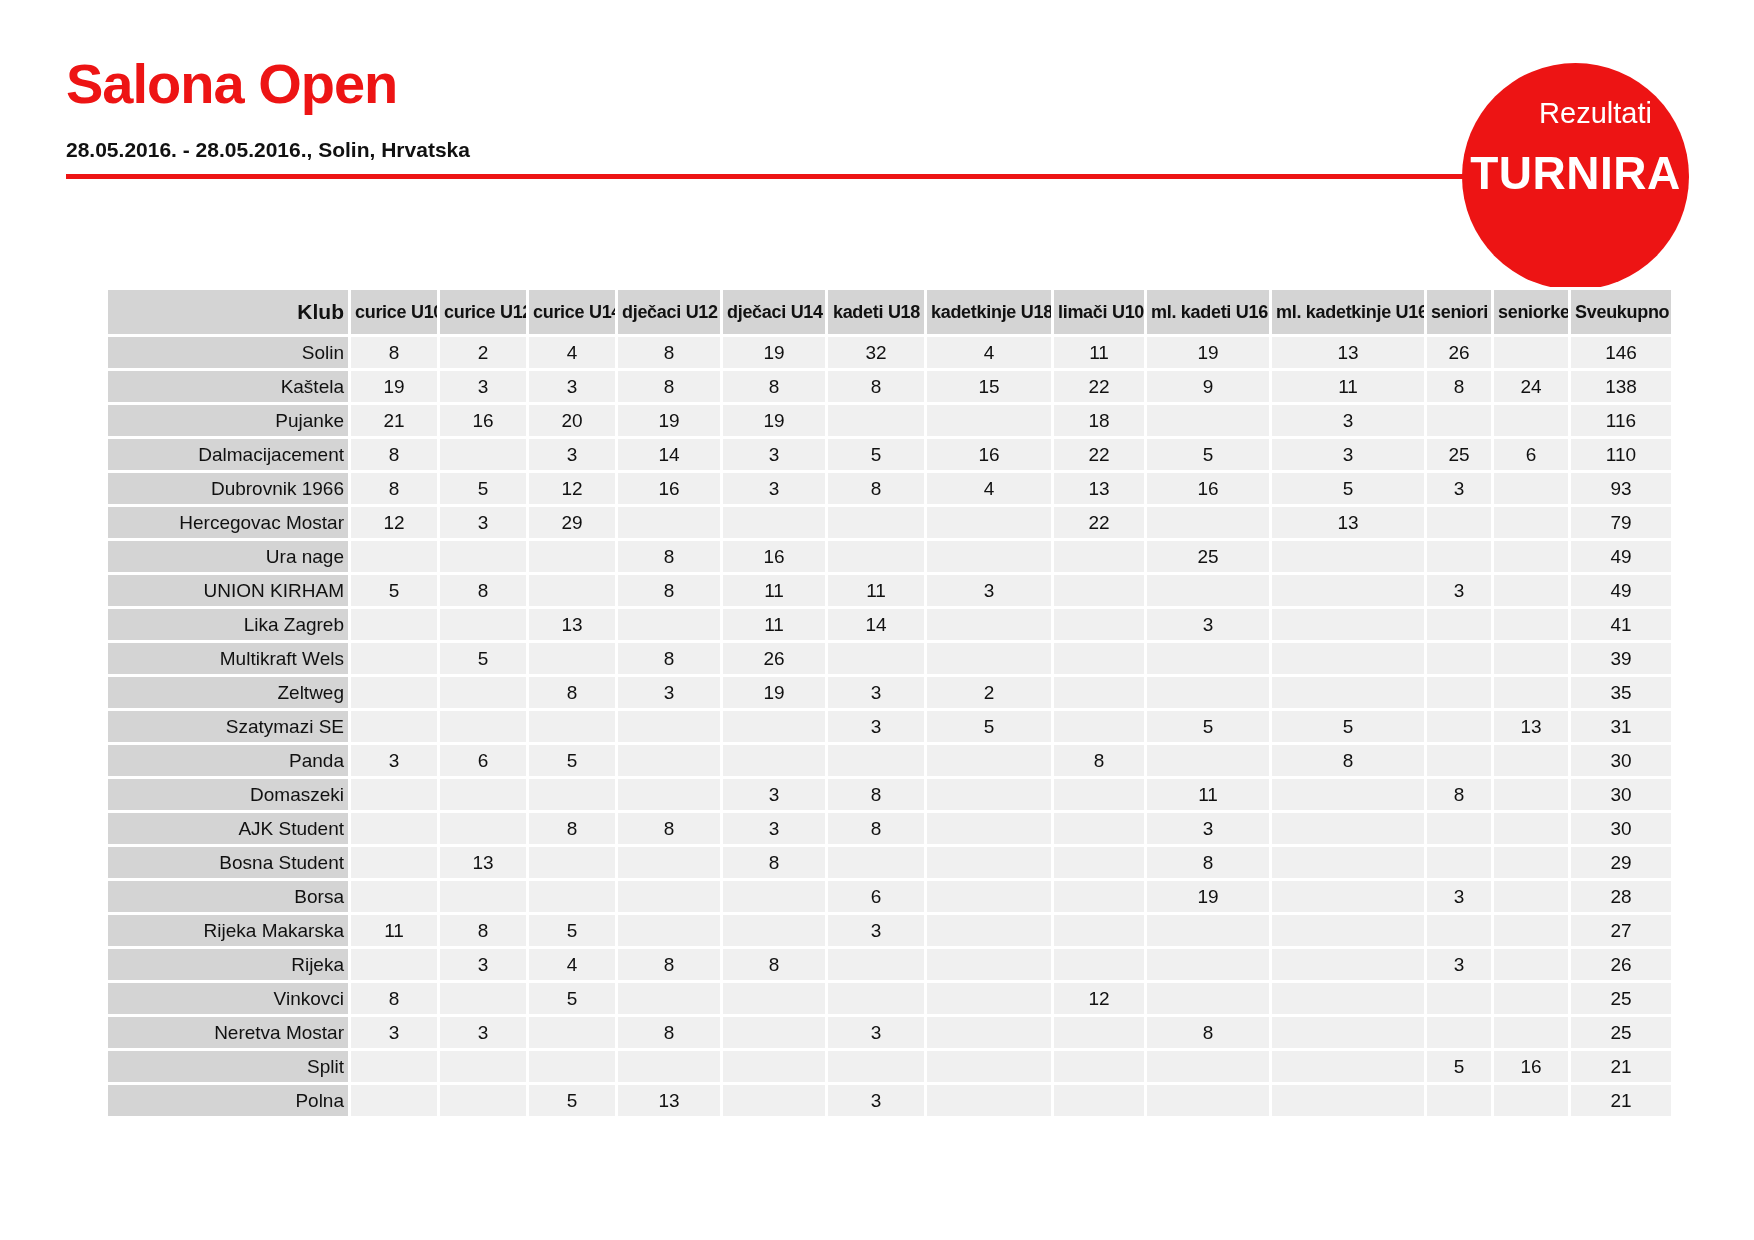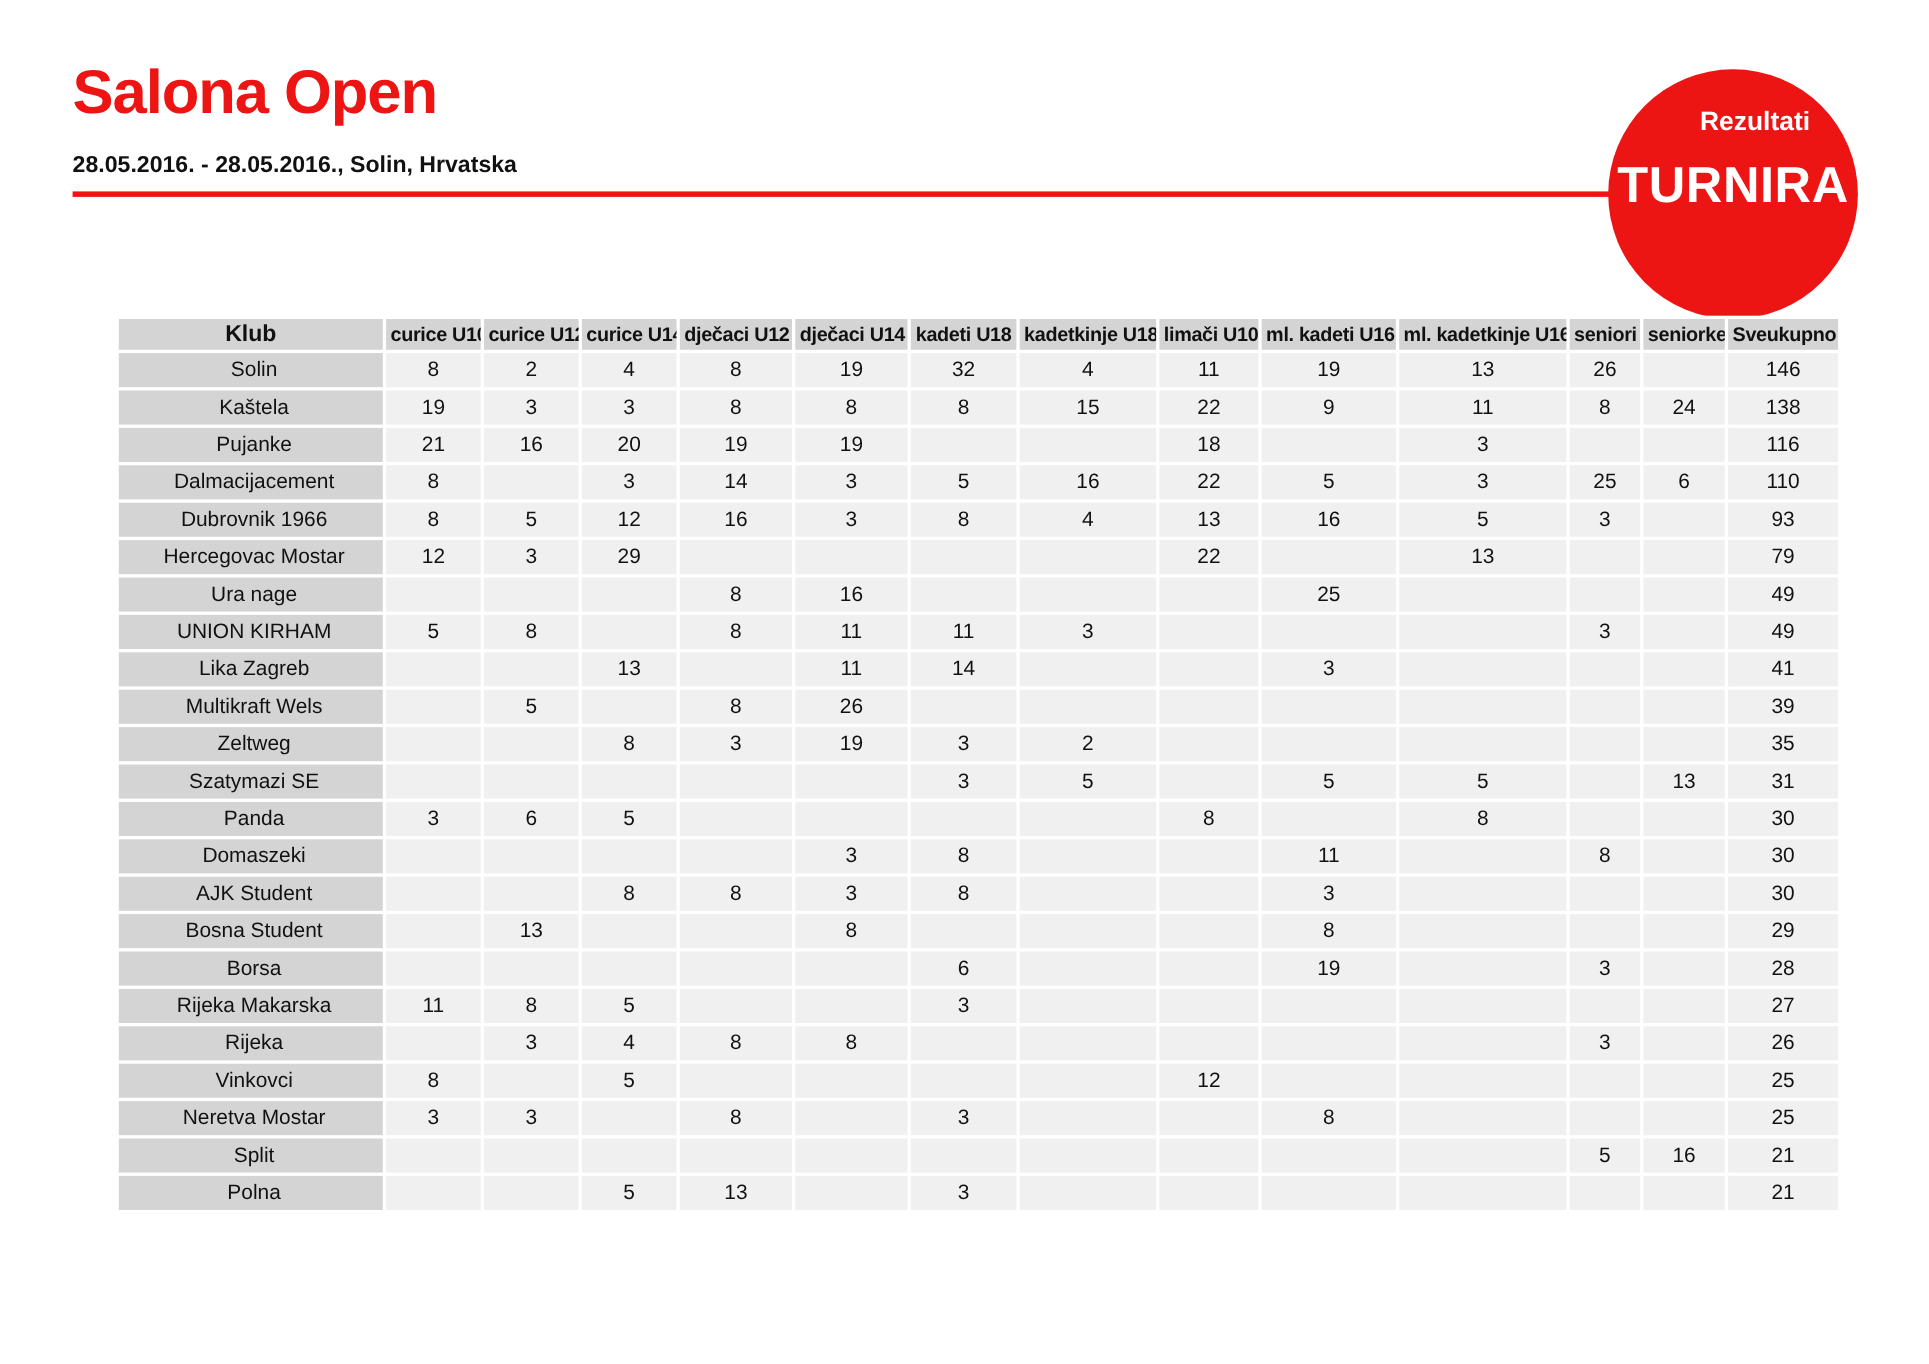--- a/index.html
+++ b/index.html
@@ -53,22 +53,22 @@
     display: flex;
     flex-direction: column;
     align-items: center;
     justify-content: flex-start;
     padding-top: 0;
     box-sizing: border-box;
     text-align: center;
   }
   .badge-line1 {
     margin-top: 34px;
-    font-size: 24px;
-    font-weight: 700;
+    font-size: 29px;
+    font-weight: 400;
     margin-left: 40px;
   }
   .badge-line2 {
     margin-top: 16px;
     font-size: 46px;
     font-weight: 700;
     letter-spacing: 0.5px;
   }
 
   
@@ -81,37 +81,37 @@
     border-spacing: 3px;
     table-layout: fixed;
     background: #ffffff;
   }
   th, td {
     padding: 0 4px;
     overflow: hidden;
     white-space: nowrap;
   }
   th {
-    height: 28px;
+    height: 44px;
     background: var(--cell-gray, #d4d4d4);
     font-weight: 700;
     font-size: 18px;
     letter-spacing: -0.3px;
-    text-align: center;
+    text-align: right;
     vertical-align: middle;
   }
   th.klub-th { font-size: 21px; letter-spacing: 0; }
   td {
     height: 31px;
     font-size: 19px;
     vertical-align: middle;
   }
   td.club {
     background: var(--cell-gray, #d4d4d4);
-    text-align: center;
+    text-align: right;
     padding-left: 10px;
   }
   td.val {
     background: var(--cell-light, #f0f0f0);
     text-align: center;
   }
 </style>
 </head>
 <body>
 

